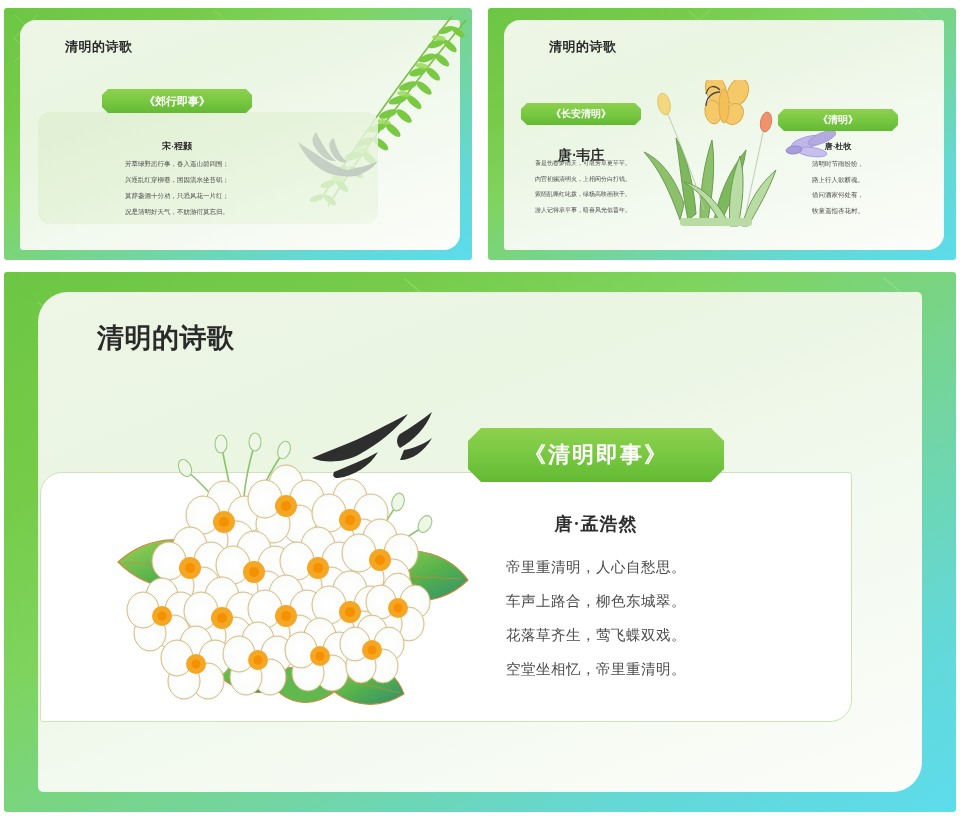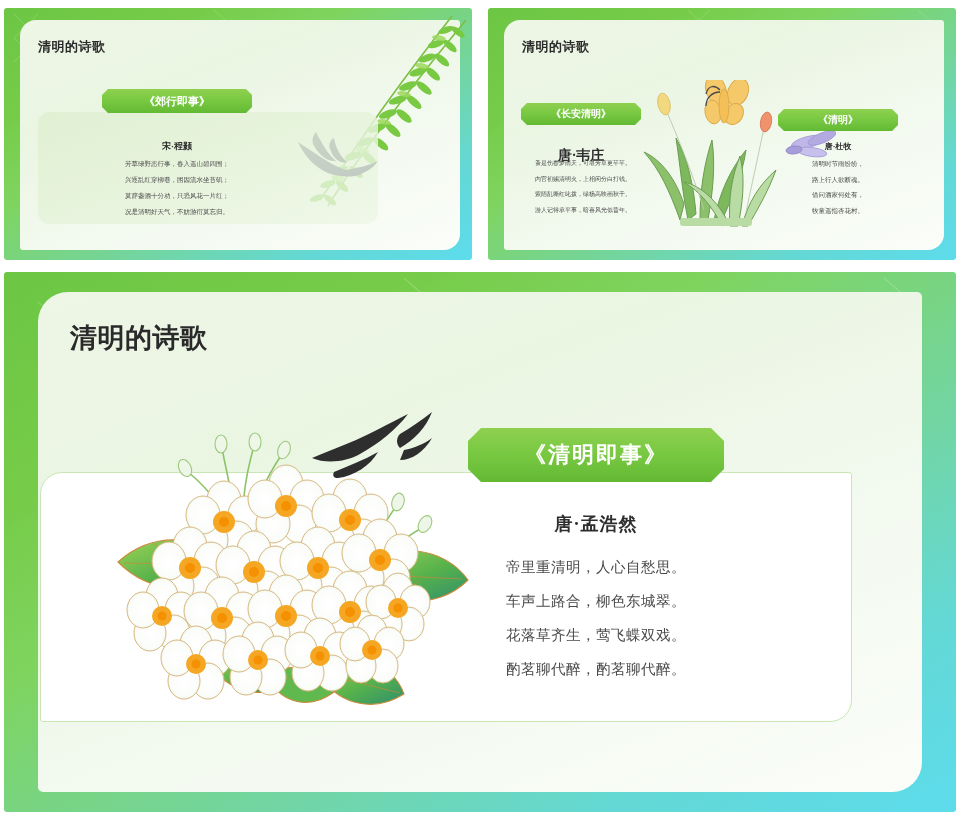--- a/index.html
+++ b/index.html
@@ -30,20 +30,21 @@
   }
   
   .panel.notch{border-radius:26px 4px 26px 4px;}
 
   .slide-title{
     position:absolute;
     font-weight:bold;
     color:#2a2a2a;
     letter-spacing:.5px;
     white-space:nowrap;
+    margin-left:27px;
   }
 
   
   .badge{
     position:absolute;
     display:flex;align-items:center;justify-content:center;
     color:#ffffff;
     font-weight:bold;
     text-align:center;
     background:linear-gradient(180deg,#8ed04f 0%,#7ac943 45%,#63b933 100%);
@@ -511,17 +512,17 @@
       </g>
     </svg>
 
     <div class="slide-title">清明的诗歌</div>
     <div class="badge">《清明即事》</div>
     <div class="poem-author">唐·孟浩然</div>
     <div class="poem-lines">
       <div>帝里重清明，人心自愁思。</div>
       <div>车声上路合，柳色东城翠。</div>
       <div>花落草齐生，莺飞蝶双戏。</div>
-      <div>酌茗聊代醉，酌茗聊代醉。</div>
+      <div>空堂坐相忆，帝里重清明。</div>
     </div>
   </div>
 
 </div>
 
 </body></html>

